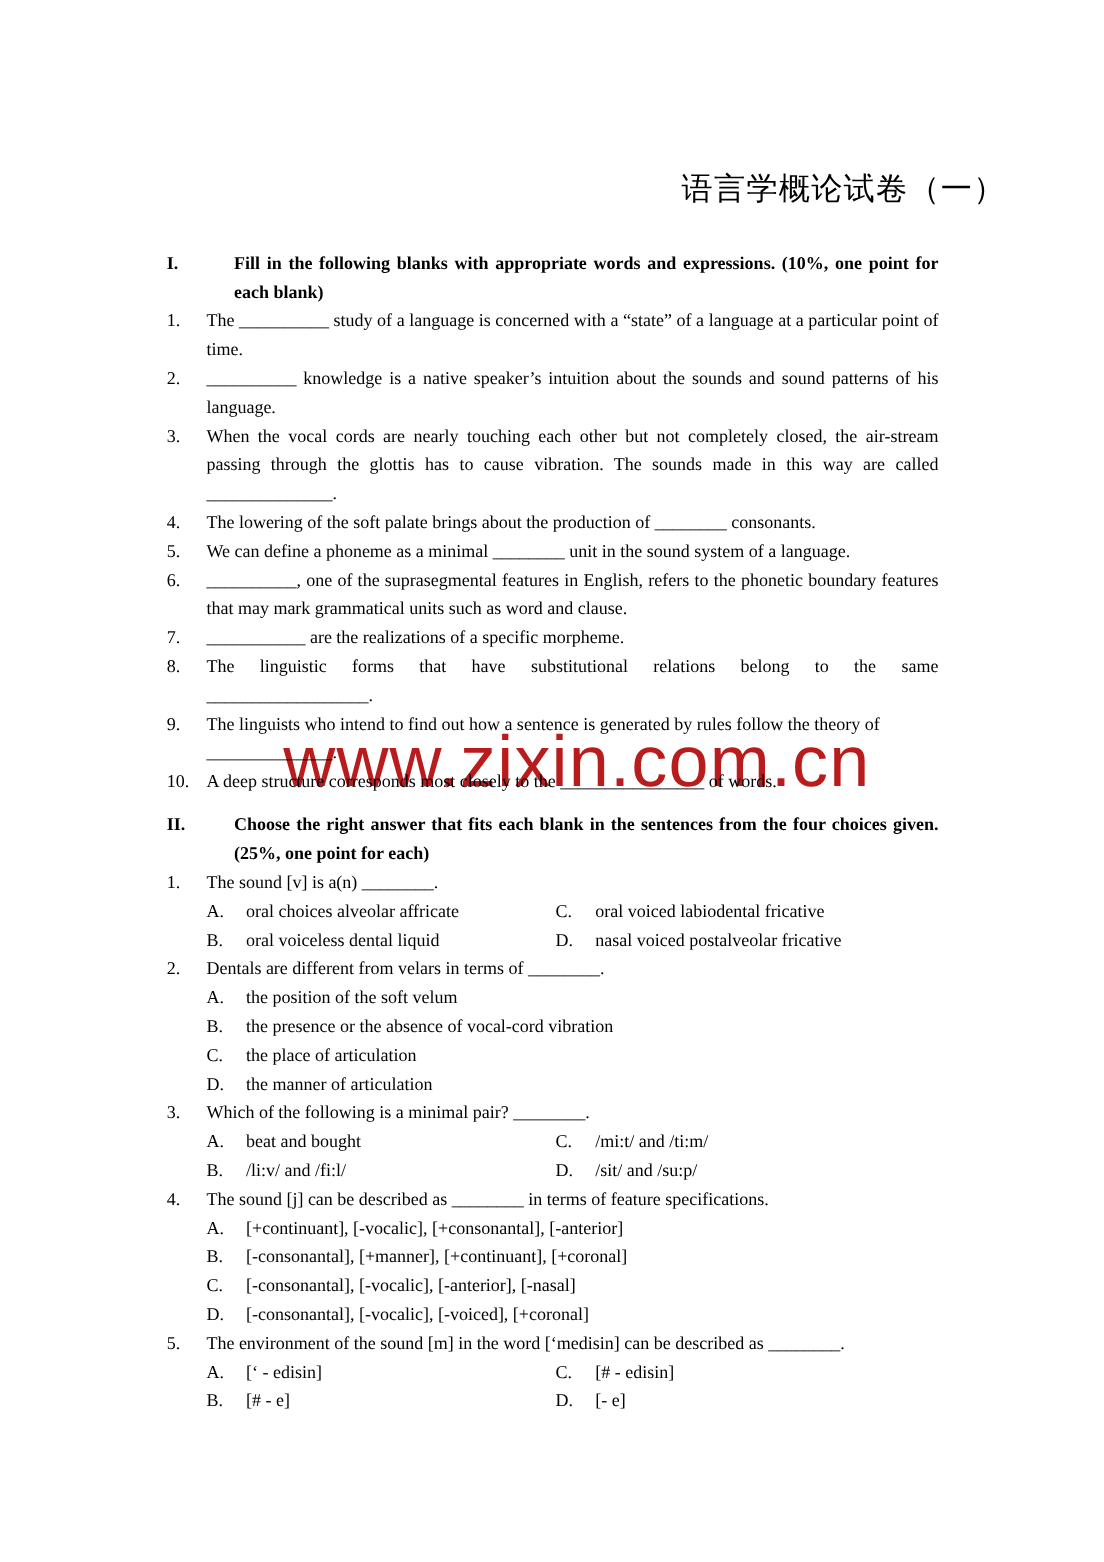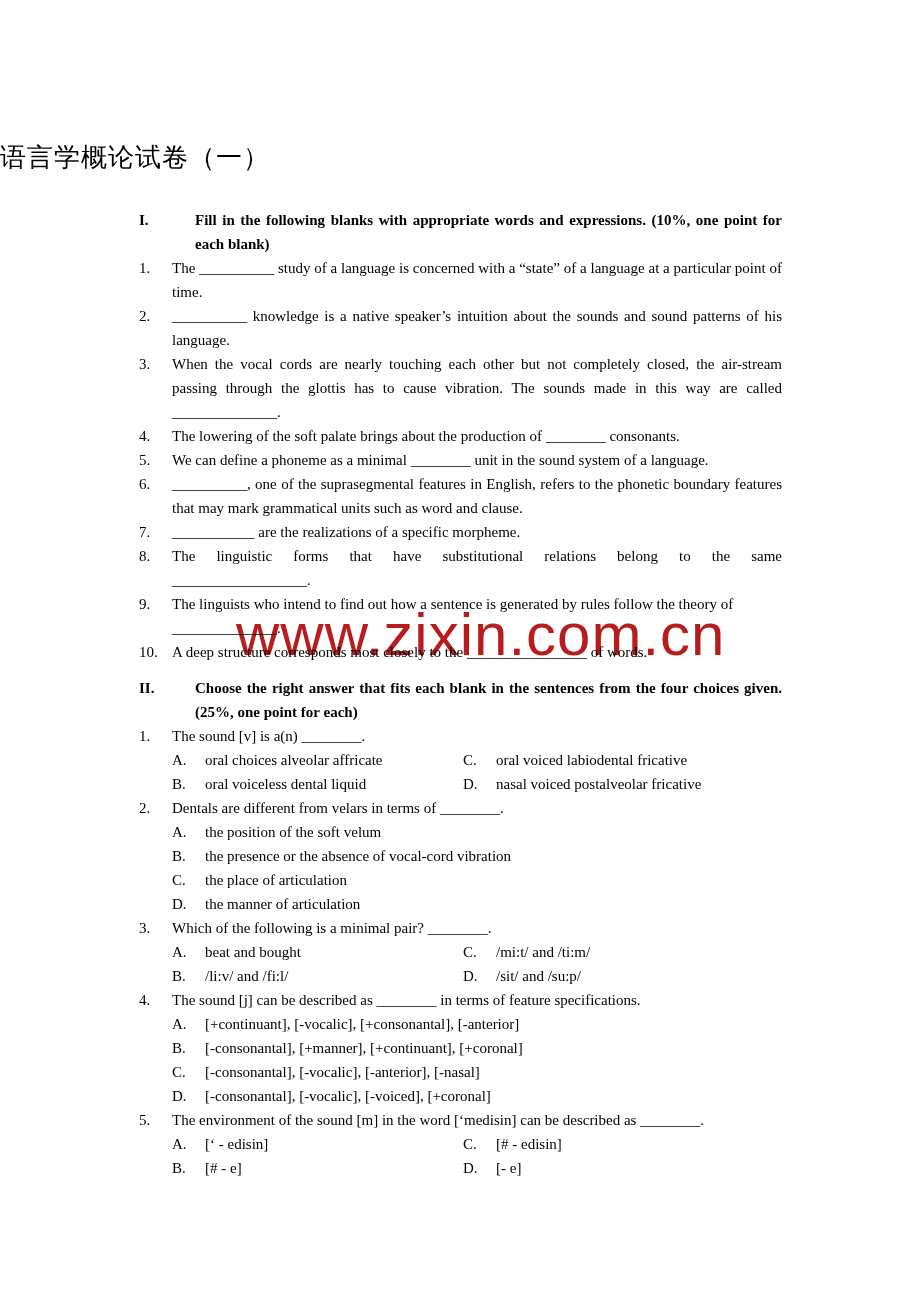--- a/index.html
+++ b/index.html
@@ -1,19 +1,19 @@
 <!DOCTYPE html>
 <html><head>
 <meta charset="utf-8">
 <style>
   html, body { margin: 0; padding: 0; background: #ffffff; }
   body { width: 920px; height: 1302px; position: relative; overflow: hidden;
          font-family: "Liberation Serif", "DejaVu Serif", serif; color: #000; }
   .page { position: absolute; left: 0; top: 0; width: 920px; height: 1302px; }
-  .title { position: absolute; top: 140px; left: 0; width: 838px; text-align: left;
+  .title { position: absolute; top: 140px; left: 0; width: 838px; text-align: right;
            font-family: "DejaVu Sans", "Liberation Sans", sans-serif; font-size: 26px; letter-spacing: 1px; }
   .content { position: absolute; left: 139px; top: 208px; width: 643px; font-size: 15px; line-height: 24px; }
   .sec { position: relative; padding-left: 56px; font-weight: bold; text-align: justify; }
   .sec .num { position: absolute; left: 0; top: 0; }
   .item { position: relative; padding-left: 33px; text-align: justify; }
   .item .num { position: absolute; left: 0; top: 0; }
   .justify-last { text-align-last: justify; }
   .gap { height: 12px; }
   .opts { position: relative; padding-left: 33px; }
   .opt-row { display: flex; }

